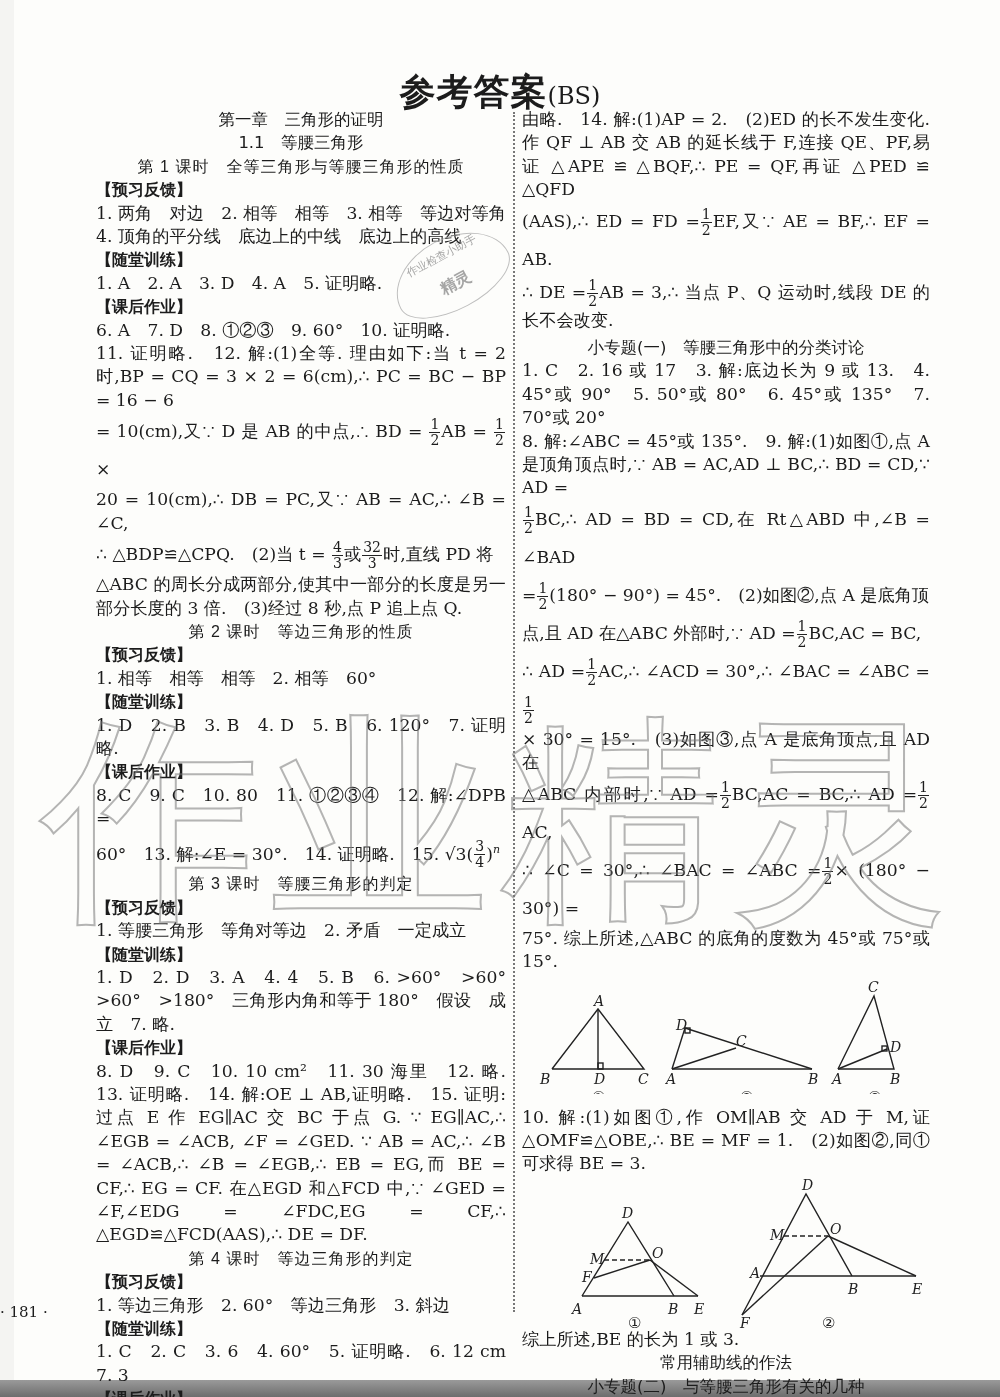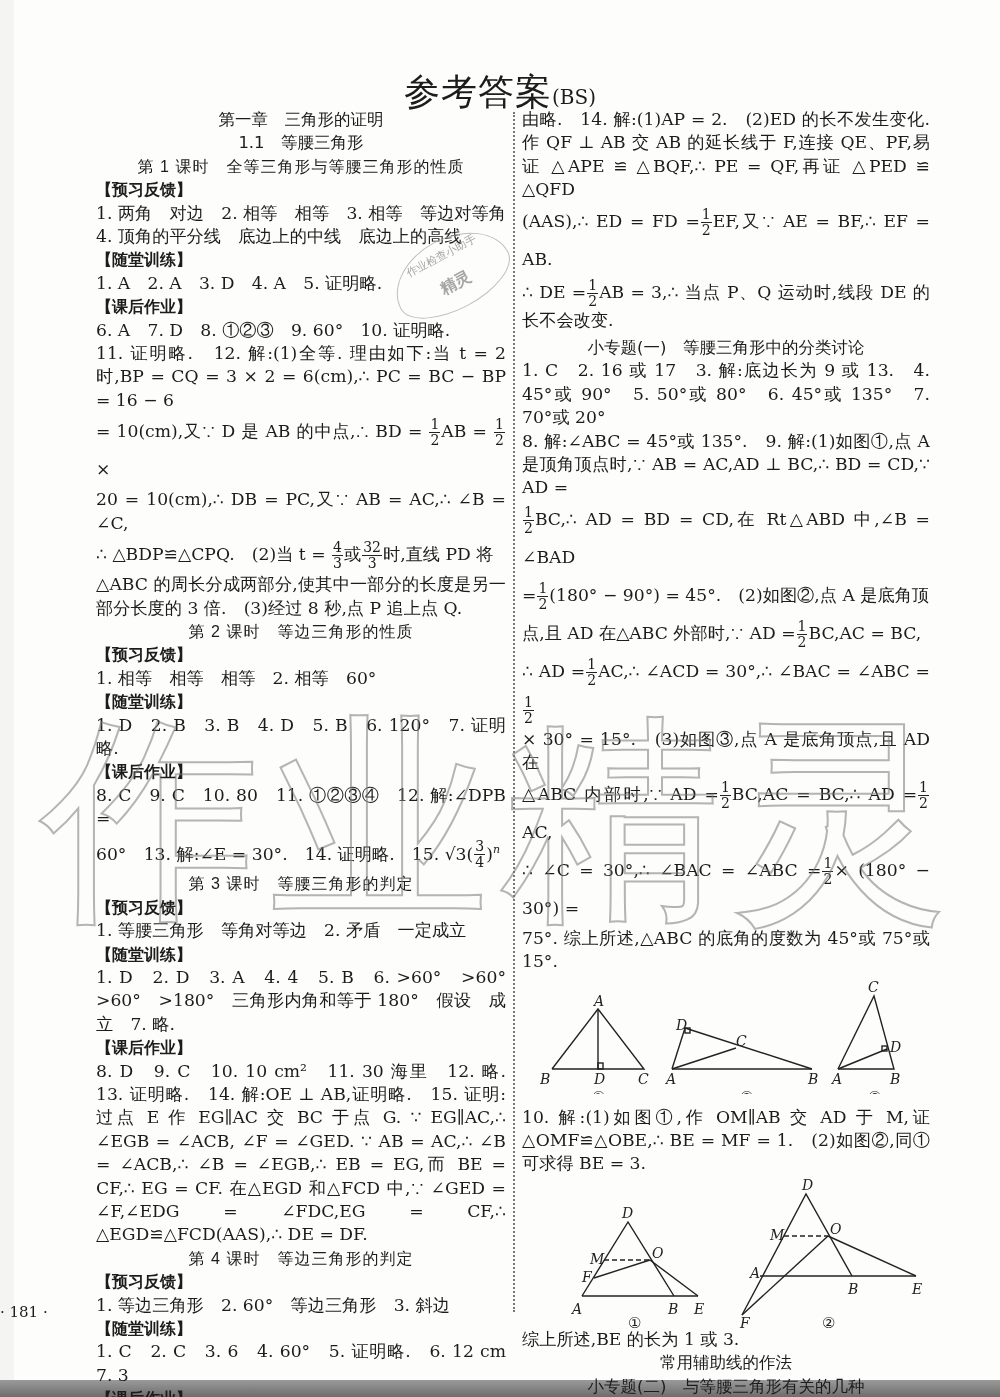--- a/index.html
+++ b/index.html
@@ -14,23 +14,23 @@
     background:#fdfdfb;
   }
   .bottom-edge {
     position:absolute; left:0; top:1380px; width:1000px; height:17px;
     background:linear-gradient(#9a9a9a,#6d6d6d);
   }
   .title-wrap {
     position:absolute; left:0; width:1000px; top:68px; text-align:center;
   }
   .title {
-    font-family:"DejaVu Sans", sans-serif; font-weight:normal; font-size:36px; letter-spacing:1px;
-  }
-  .title-sub { font-size:20px; font-weight:normal; }
+    font-family:"DejaVu Sans", sans-serif; font-weight:bold; font-size:36px; letter-spacing:1px;
+  }
+  .title-sub { font-size:24px; font-weight:normal; }
   .col {
     position:absolute; top:108px; font-size:17.2px; line-height:23.4px;
   }
   .col-left { left:96px; width:410px; }
   .col-right { left:522px; width:408px; }
   .divider {
     position:absolute; left:513px; top:112px; height:1200px; width:0;
     border-left:2px dotted #777;
   }
   .h-chapter, .h-sec, .h-lesson, .h-topic {

